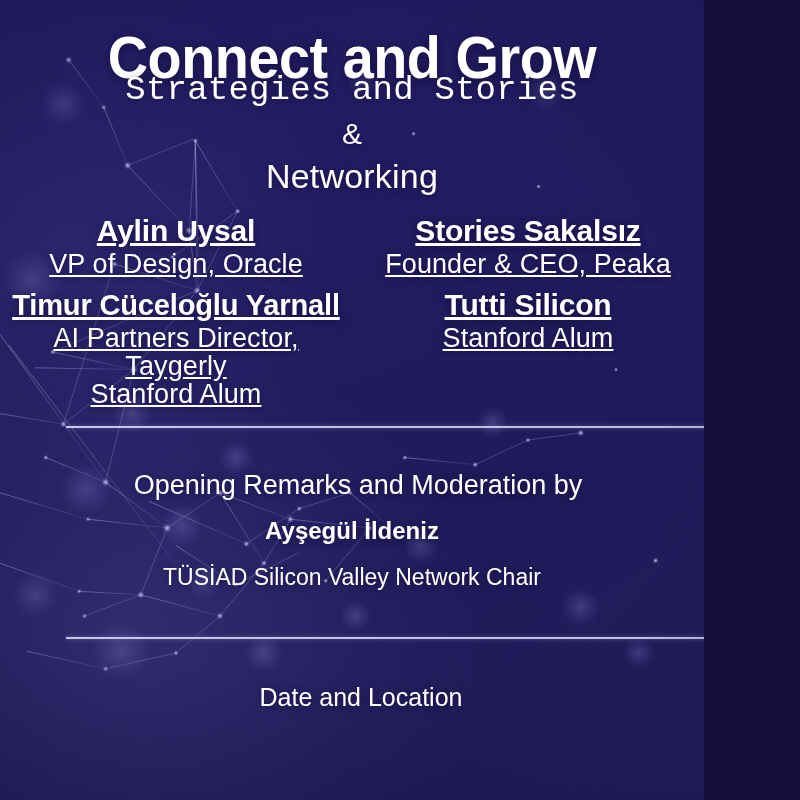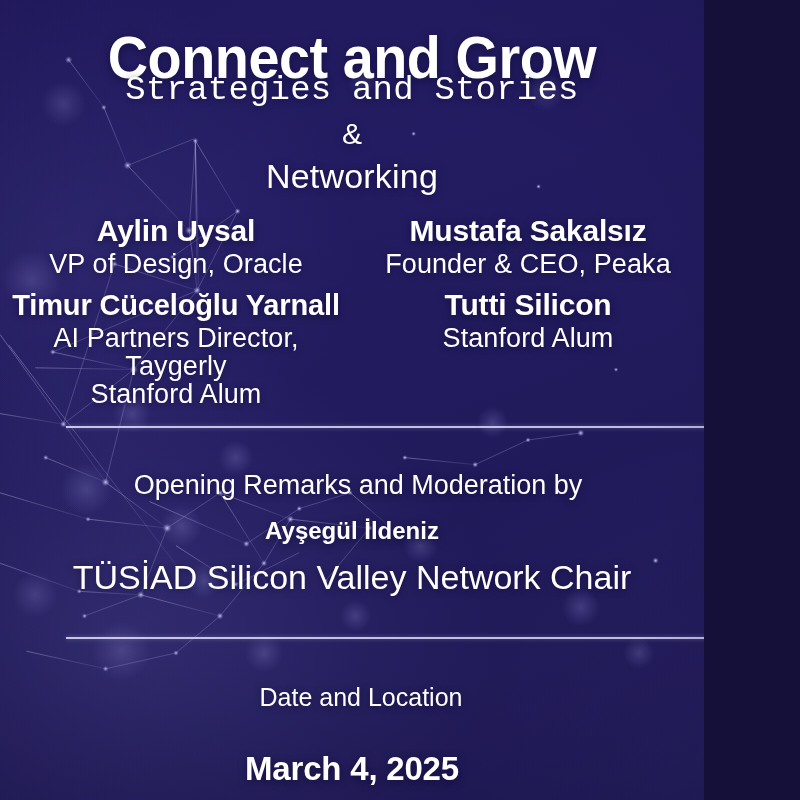--- a/index.html
+++ b/index.html
@@ -69,20 +69,21 @@
   #sub1 { top: 68px; font-family: Liberation Mono, monospace; }
   #sub2 { top: 112px; font-size: 30px; }
   #sub3 { top: 154px; }
 
   .speakers {
     position: absolute;
     top: 212px;
     left: 0;
     right: 0;
     display: flex;
+    text-decoration: underline;
   }
   .spk-col {
     flex: 1 1 50%;
   }
   .spk-block { margin-bottom: 8px; }
   .spk-name {
     font-size: 30px;
     line-height: 38px;
     font-weight: bold;
     letter-spacing: -0.2px;
@@ -122,21 +123,21 @@
     left: 0; right: 0;
     font-size: 24px;
     line-height: 42px;
     font-weight: bold;
     text-shadow: 0 2px 8px rgba(10,6,40,0.55);
   }
   .mod-role {
     position: absolute;
     top: 561px;
     left: 0; right: 0;
-    font-size: 34px;
+    font-size: 23px;
     line-height: 32px;
     text-shadow: 0 1px 7px rgba(10,6,40,0.5);
   }
   .footer-label {
     position: absolute;
     top: 681px;
     left: 0; right: 0;
     font-size: 25px;
     line-height: 32px;
     text-shadow: 0 1px 7px rgba(10,6,40,0.5);
@@ -313,36 +314,35 @@
         </div>
         <div class="spk-block">
           <div class="spk-name wide">Timur Cüceloğlu Yarnall</div>
           <div class="spk-role">AI Partners Director, Taygerly</div>
           <div class="spk-role">Stanford Alum</div>
         </div>
       </div>
 
       <div class="spk-col">
         <div class="spk-block">
-          <div class="spk-name">Mustafa Sakalsız</div>
+          <div class="spk-name">Stories Sakalsız</div>
           <div class="spk-role">Founder &amp; CEO, Peaka</div>
         </div>
         <div class="spk-block">
           <div class="spk-name">Tutti Silicon</div>
           <div class="spk-role">Stanford Alum</div>
         </div>
       </div>
 
     </div>
 
     <div class="divider" id="div1"></div>
 
     <div class="mod-label">Opening Remarks and Moderation by</div>
     <div class="mod-name">Ayşegül İldeniz</div>
     <div class="mod-role">TÜSİAD Silicon Valley Network Chair</div>
 
     <div class="divider" id="div2"></div>
 
     <div class="footer-label">Date and Location</div>
-    <div class="footer-date">March 4, 2025</div>
 
   </div>
 </div>
 
 </body></html>

